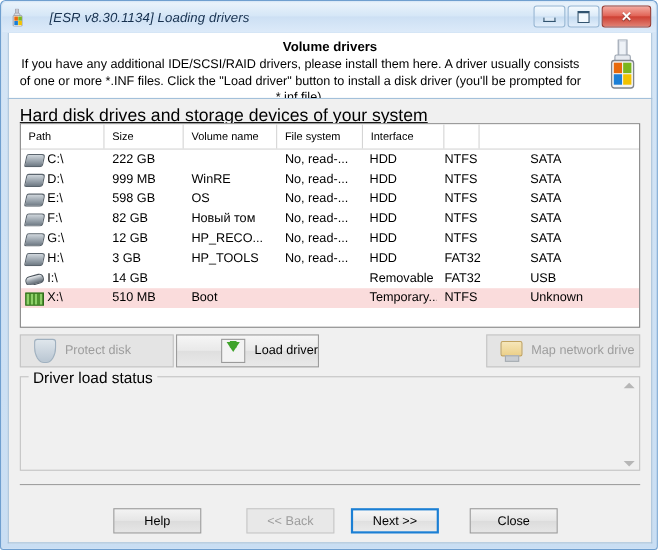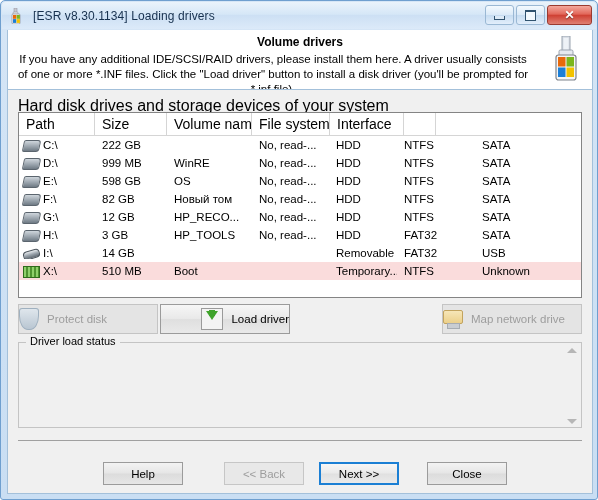--- a/index.html
+++ b/index.html
@@ -33,23 +33,25 @@
     align-items: center;
   }
   #app-icon {
     width: 16px; height: 16px;
     margin-left: 8px; margin-right: 7px;
     position: relative;
     flex: 0 0 auto;
   }
   #title-text {
     font-size: 12px;
+    font-style: italic;
     color: #16304e;
     letter-spacing: 0.1px;
     white-space: nowrap;
+    margin-left: 12px;
   }
   #wincontrols {
     position: absolute;
     right: 4px; top: 3px;
     display: flex;
     gap: 2px;
   }
   .winbtn {
     width: 29px; height: 20px;
     border: 1px solid #9ab8d4;
@@ -132,21 +134,21 @@
     box-sizing: border-box;
     overflow: hidden;
   }
   #grid-head {
     display: flex;
     height: 22px;
     border-bottom: 1px solid #d5d5d5;
     background: #ffffff;
   }
   #grid-head .hc {
-    font-size: 14px;
+    font-size: 10px;
     color: #000000;
     display: flex;
     align-items: center;
     padding-left: 7px;
     border-right: 1px solid #d5d5d5;
     box-sizing: border-box;
     white-space: nowrap;
     overflow: hidden;
   }
   .row {
@@ -205,21 +207,21 @@
 
   
   .actbtn {
     position: absolute;
     height: 30px;
     border: 1px solid #9b9b9b;
     background: linear-gradient(to bottom, #f6f6f6 0%, #e9e9e9 48%, #dfdfdf 52%, #e9e9e9 100%);
     box-sizing: border-box;
     display: flex;
     align-items: center;
-    padding-left: 0;
+    padding-left: 12px;
     gap: 8px;
     font-size: 11.5px;
     color: #000000;
   }
   .actbtn.disabled {
     border-color: #c4c4c4;
     background: #e4e4e4;
     color: #9d9d9d;
   }
   #btn-protect { left: 10px; top: 214px; width: 140px; }
@@ -281,21 +283,21 @@
     left: 10px; top: 252px;
     width: 564px; height: 86px;
     border: 1px solid #c4c4c4;
     box-sizing: border-box;
   }
   #status-legend {
     position: absolute;
     left: 18px; top: 245px;
     background: #f0f0f0;
     padding: 0 4px;
-    font-size: 11px;
+    font-size: 14px;
     color: #000000;
   }
   #status-scroll {
     position: absolute;
     right: 2px; top: 2px;
     width: 15px; height: 82px;
     display: flex;
     flex-direction: column;
     justify-content: space-between;
     align-items: center;

